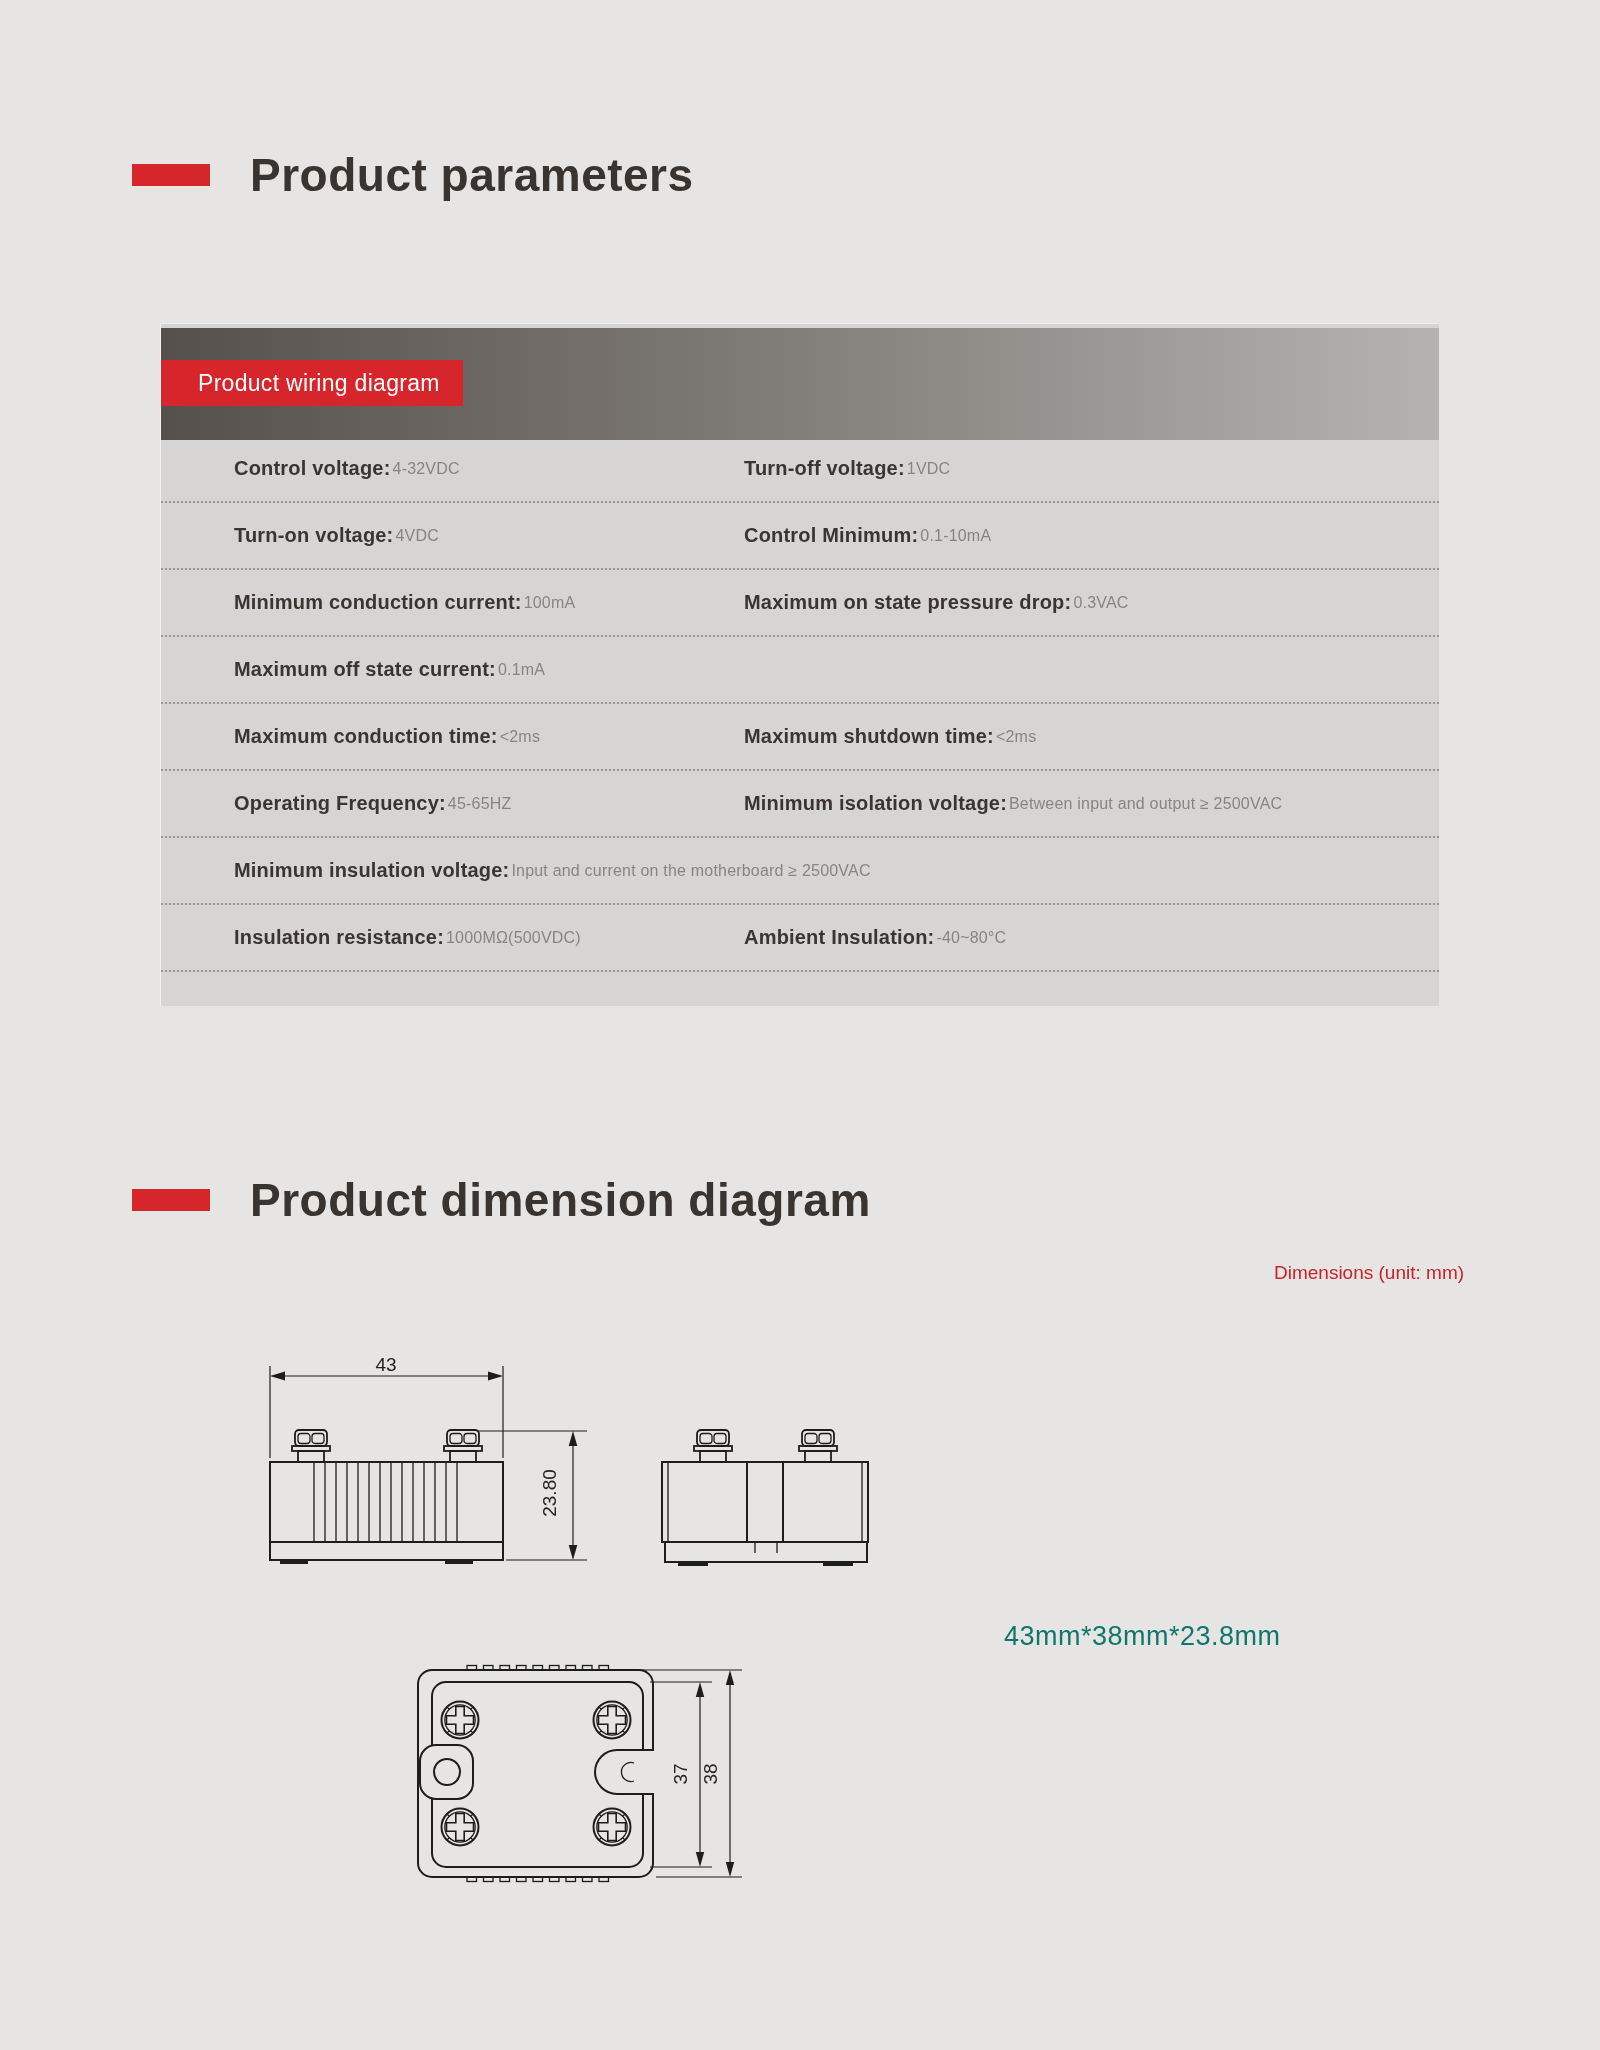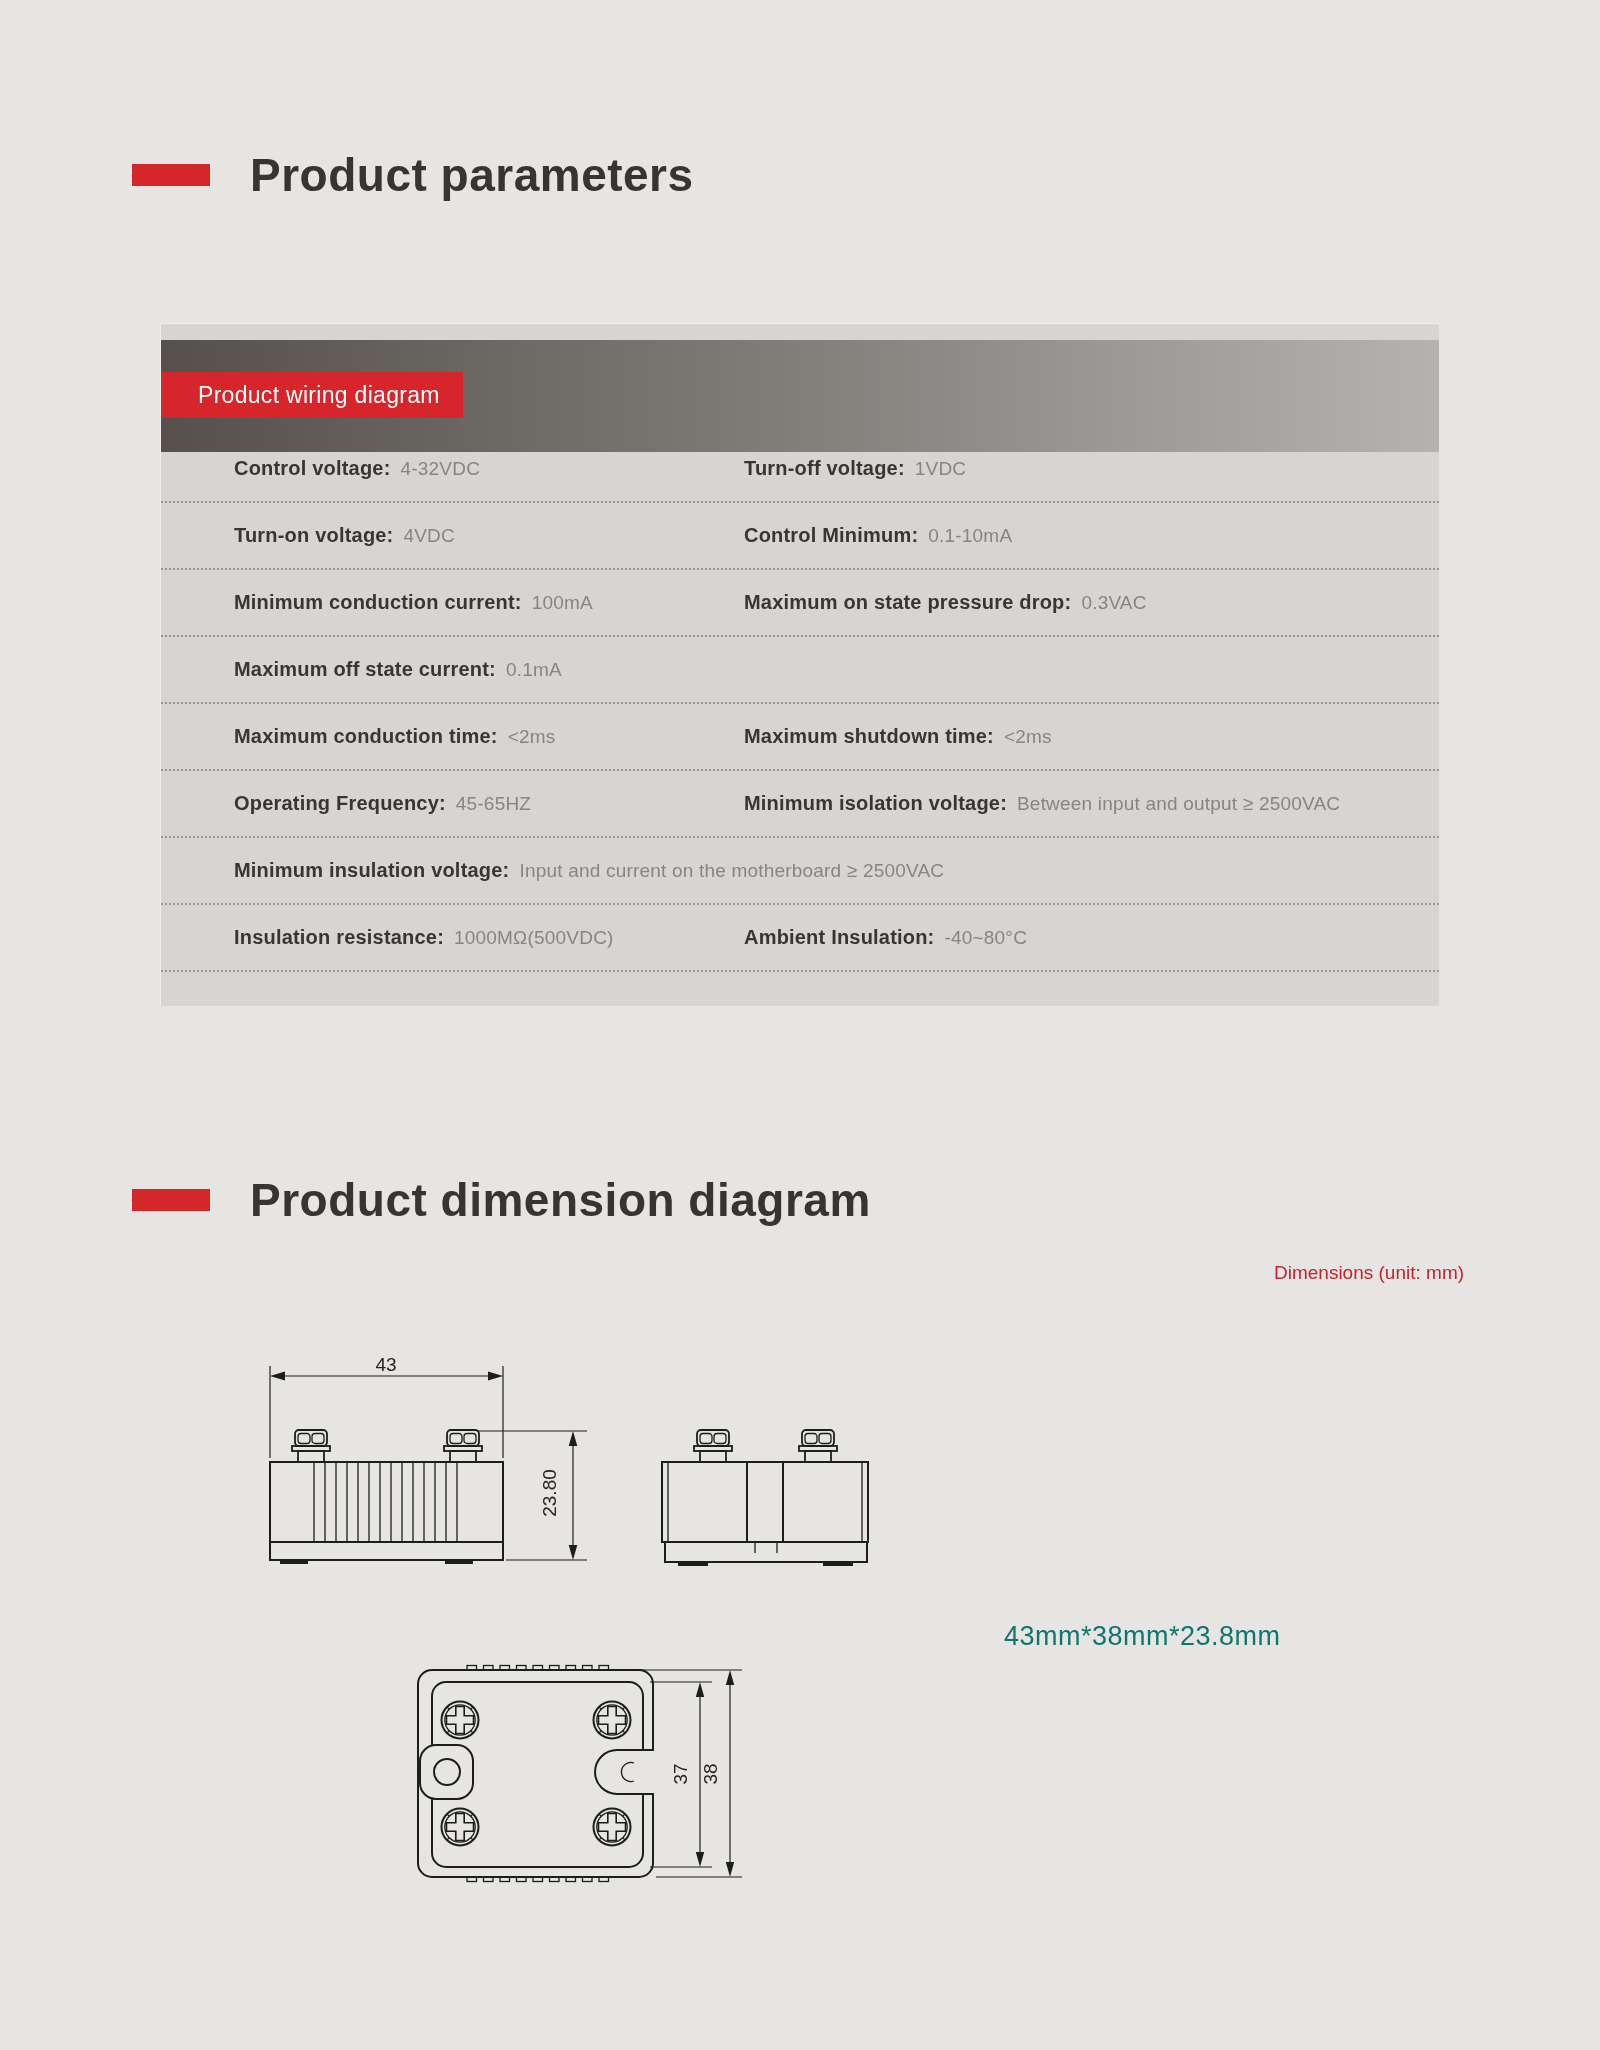--- a/index.html
+++ b/index.html
@@ -15,35 +15,35 @@
   #head-params{top:148px;}
   #head-dims{top:1173px;}
 
   
   .ptable{
     position:absolute;left:160px;top:323px;width:1278px;height:682px;
     background:#d6d5d3;border-top:1px solid rgba(255,255,255,.65);
     border-left:1px solid rgba(255,255,255,.65);
   }
   .ptable .band{
-    position:absolute;left:0;top:16px;width:100%;height:112px;
+    position:absolute;left:0;top:4px;width:100%;height:112px;
     background:linear-gradient(90deg,#55504b 0%,#7d7975 45%,#b5b3b1 100%);
   }
   .band-label{
     position:absolute;left:0;top:32px;width:302px;height:46px;background:#d6252b;
     color:#ffffff;font-size:23px;display:flex;align-items:center;
     padding-left:37px;box-sizing:border-box;letter-spacing:0.3px;white-space:nowrap;
   }
   .rows{position:absolute;left:0;top:112px;width:100%;}
   .t-row{position:relative;height:67px;border-bottom:2px dotted #98948f;box-sizing:border-box;}
   .cell{position:absolute;top:0;bottom:0;display:flex;align-items:center;white-space:nowrap;justify-content:space-between;}
   .cell.c1{left:73px;}
   .cell.c2{left:583px;}
   .lbl{font-size:20px;font-weight:700;color:#3b3532;letter-spacing:0.2px;}
-  .val{font-size:19px;color:#8a8480;margin-left:10px;letter-spacing:0.2px;}
+  .val{font-size:16px;color:#8a8480;margin-left:2px;letter-spacing:0.2px;}
 
   
   .dims-note{position:absolute;left:1274px;top:1262px;font-size:19px;color:#c8232a;white-space:nowrap;}
   .size-text{position:absolute;left:1004px;top:1621px;font-size:27px;color:#0f766e;letter-spacing:0.5px;white-space:nowrap;}
 
   
   svg.drawings{position:absolute;left:0;top:1350px;}
   .ln{stroke:#1d1d1b;stroke-width:2;fill:none;}
   .thin{stroke:#1d1d1b;stroke-width:1.3;fill:none;}
   .dim{stroke:#1d1d1b;stroke-width:1.2;fill:none;}

